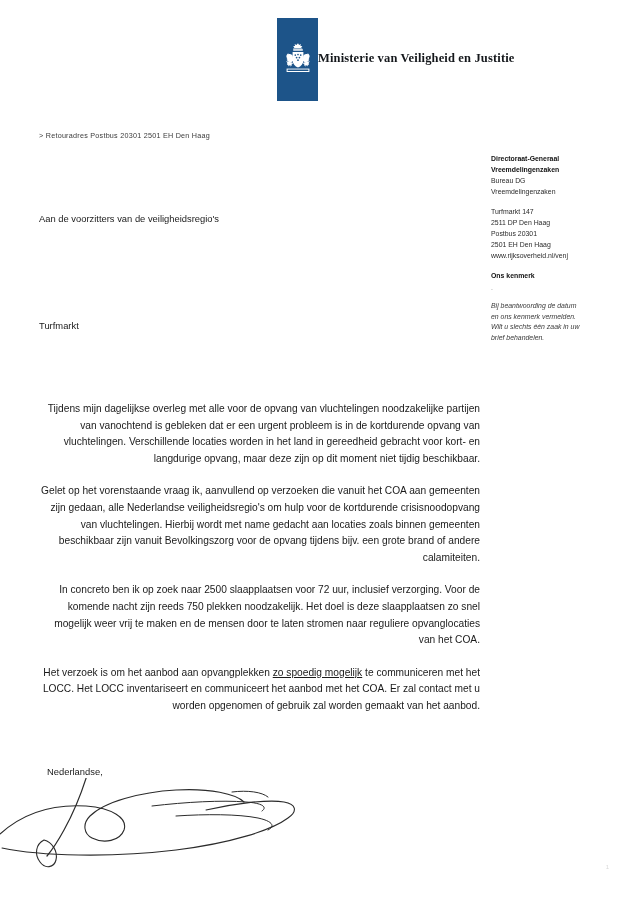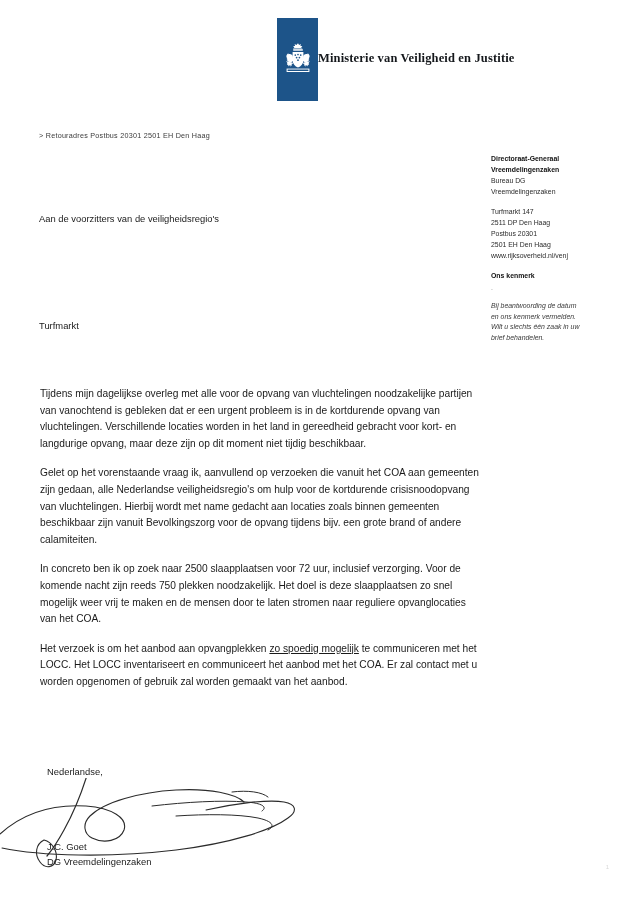--- a/index.html
+++ b/index.html
@@ -120,21 +120,22 @@
   .body-copy {
     position: absolute;
     left: 40px;
     top: 385px;
     width: 440px;
     font-size: 10.2px;
     line-height: 16.6px;
     color: #1a1a1a;
   }
   .body-copy p {
-    margin: 1px 0 13px 0;
+    margin: 16px 0 13px 0;
+    text-align: right;
   }
   .underlined { text-decoration: underline; }
 
   .contact-lines {
     margin-top: 7px;
     line-height: 16.6px;
   }
   .maillink {
     color: #2a5d9e;
     text-decoration: underline;
@@ -262,20 +263,16 @@
         <path d="M0 56 C22 36, 52 26, 86 28 C112 30, 128 40, 124 52 C120 63, 104 66, 92 60 C84 56, 82 46, 90 38 C104 24, 140 14, 176 12 C210 10, 236 16, 244 24" stroke-width="1.1"></path>
         <path d="M2 70 C40 78, 110 80, 176 72 C232 65, 272 52, 288 40 C298 33, 296 26, 284 24 C268 21, 232 26, 206 32" stroke-width="1.1"></path>
         <path d="M152 28 C186 24, 222 22, 246 24 C262 25, 268 29, 262 33" stroke-width="1.0"></path>
         <path d="M176 38 C206 36, 238 36, 258 40 C272 43, 276 48, 268 52" stroke-width="1.0"></path>
         <path d="M44 62 C36 66, 34 76, 40 84 C45 91, 54 90, 56 82 C58 73, 52 64, 44 62 Z" stroke-width="1.1"></path>
         <path d="M232 14 C248 12, 262 14, 268 19" stroke-width="1.0"></path>
       </g>
     </svg>
   </div>
 
-  <div class="signer">
-    <div>J.C. Goet</div>
-    <div>DG Vreemdelingenzaken</div>
-  </div>
 
   <div class="page-mark">1</div>
 
 </div>
 
 </body></html>

